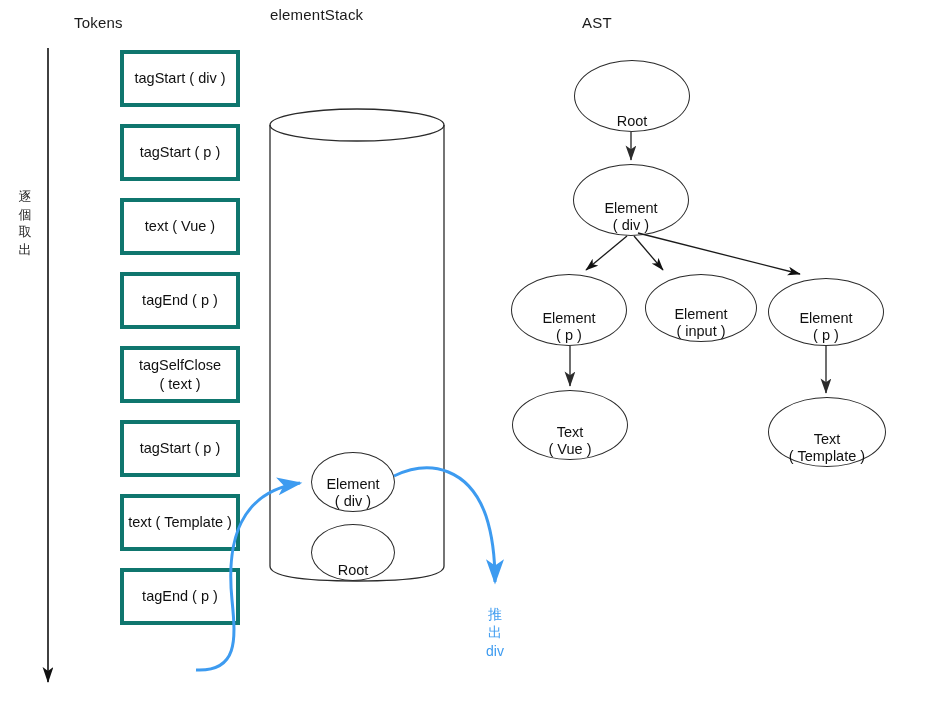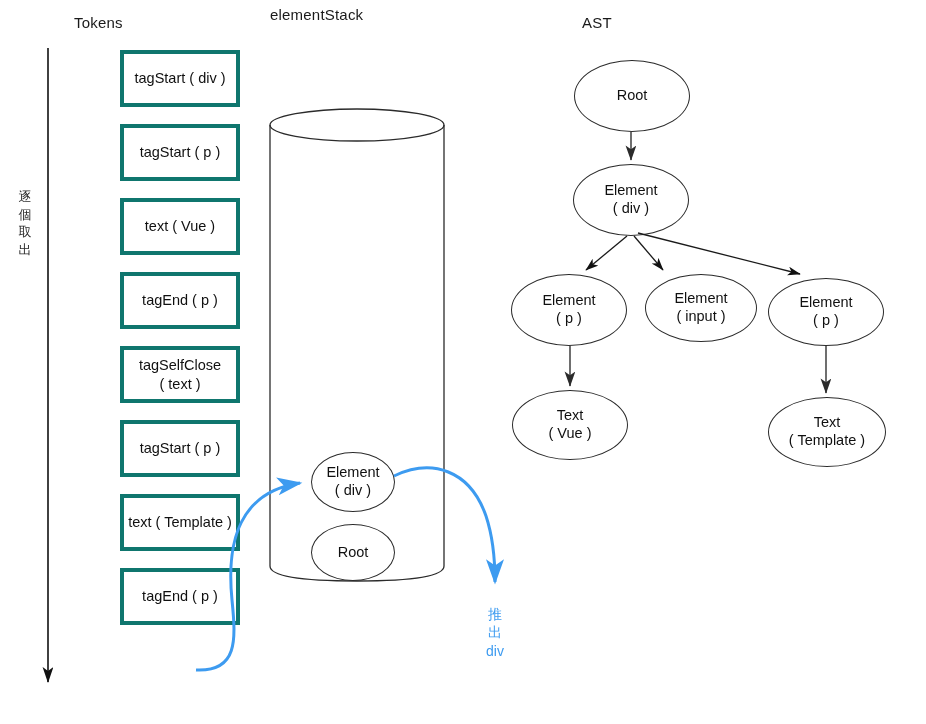--- a/index.html
+++ b/index.html
@@ -62,21 +62,21 @@
     width: 26px;
     white-space: pre-line;
   }
   .ast-node, .stack-node {
     position: absolute;
     border: 1px solid #2b2b2b;
     border-radius: 50%;
     background: #ffffff;
     box-sizing: border-box;
     display: flex;
-    align-items: center;
+    align-items: flex-end;
     justify-content: center;
     text-align: center;
     font-size: 14.5px;
     line-height: 1.22;
     color: #101010;
   }
   .ast-node span, .stack-node span { display: block; white-space: pre-line; }
   svg.overlay {
     position: absolute;
     left: 0;

